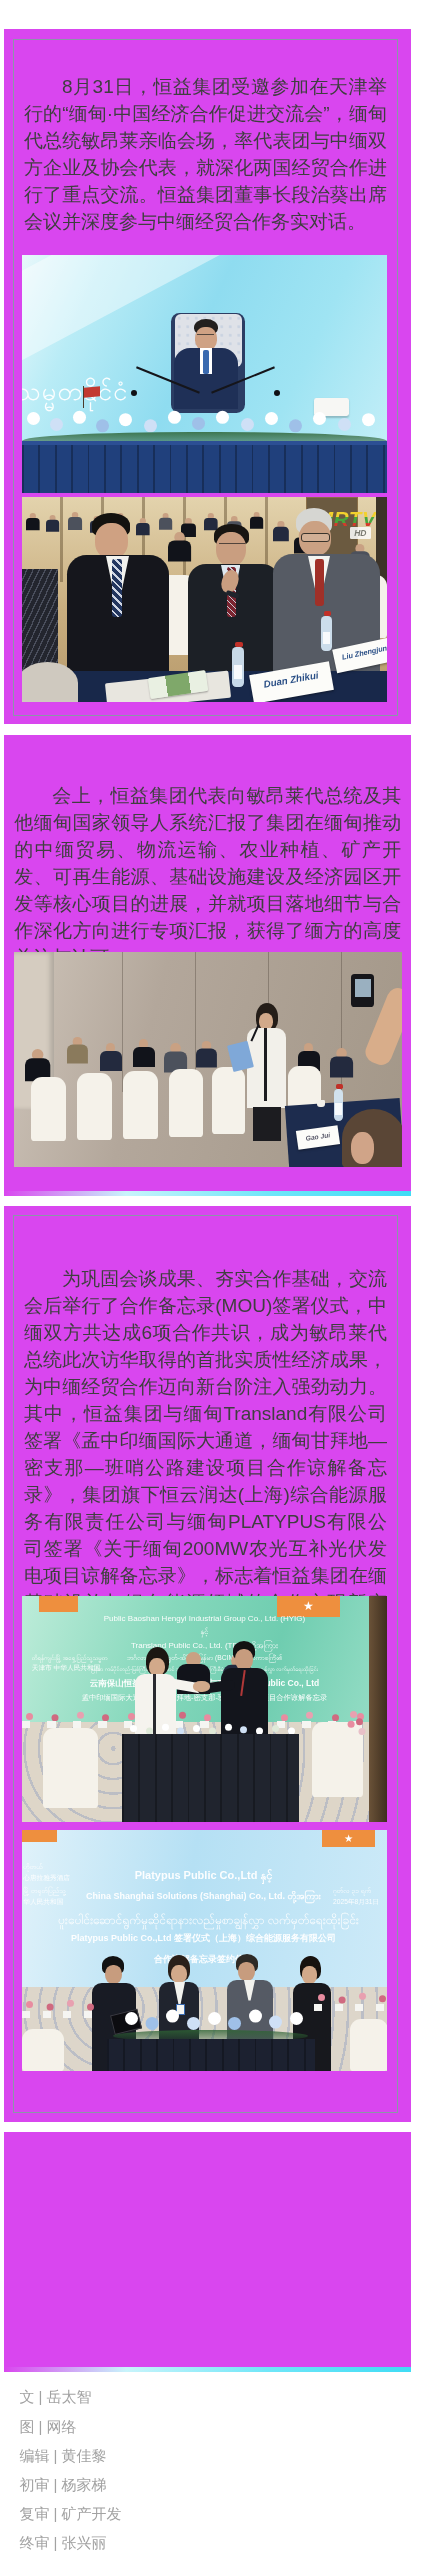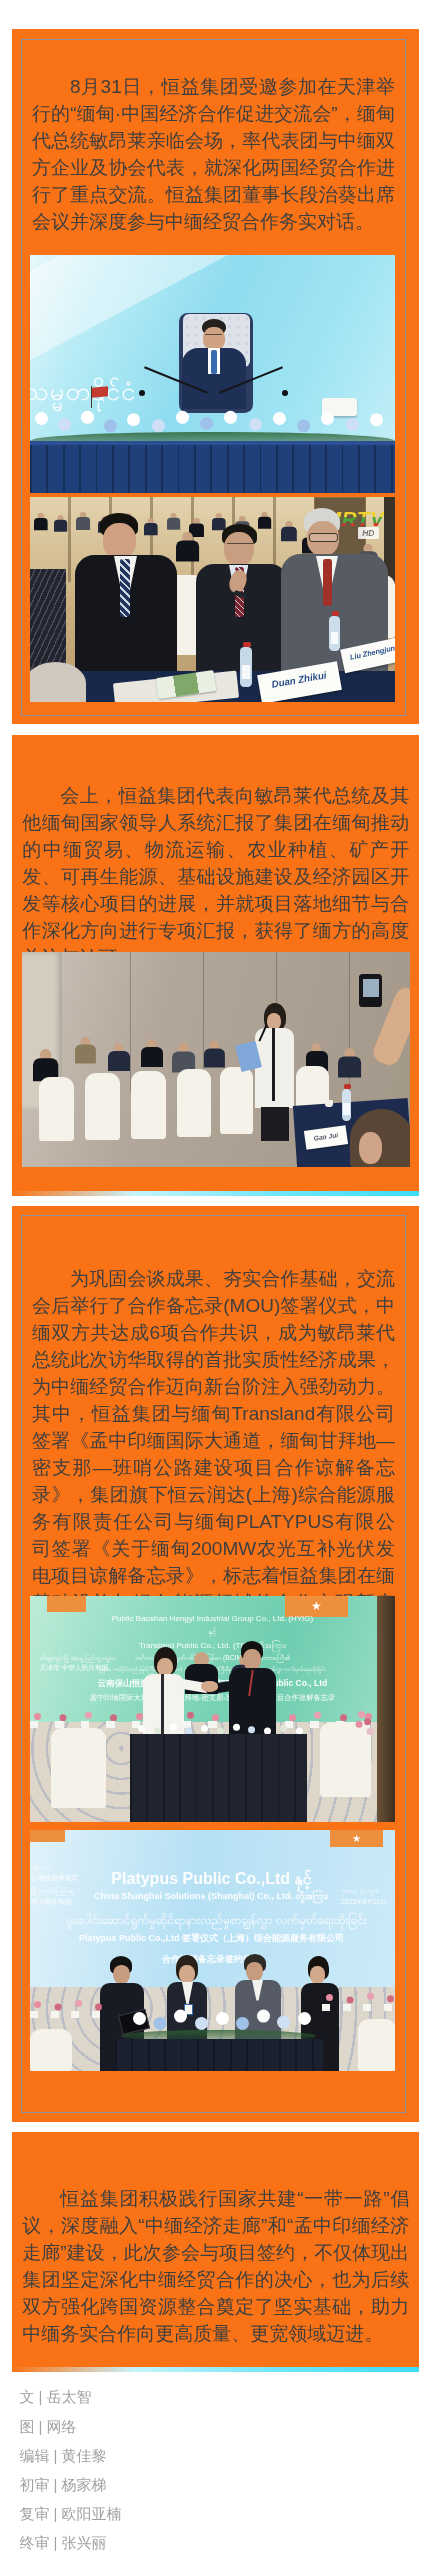--- a/index.html
+++ b/index.html
@@ -1,18 +1,18 @@
 <!DOCTYPE html>
 <html style="font-size:9.7px"><head>
 <meta charset="utf-8">
 <style>
   html,body{margin:0;padding:0;background:#ffffff;}
   body{width:437px;height:2576px;position:relative;font-family:"Liberation Sans","DejaVu Sans",sans-serif;overflow:hidden;}
   .abs{position:absolute;}
-  .sec{position:absolute;left:12px;width:407px;background:#f97316;}
+  .sec{position:absolute;left:4px;width:407px;background:#d946ef;}
   .inbox{position:absolute;border:0.6px solid #8b96a8;}
   .para{position:absolute;font-size:19px;line-height:27px;color:#3f3f3f;text-align:justify;text-indent:2em;font-weight:400;}
   .photo{position:absolute;overflow:hidden;background:#9edff0;}
   .divider{position:absolute;left:0;bottom:0;width:100%;height:5.5px;
            background:linear-gradient(90deg,rgba(255,255,255,0) 0%,#c8f4fb 30%,#6fe6f8 65%,#3fdcf5 100%);}
   .credit{position:absolute;left:19.4px;font-size:15px;line-height:18px;color:#a2a2a2;white-space:nowrap;}
   .dot{position:absolute;width:13.4px;height:13.4px;border-radius:50%;}
   .sdot{position:absolute;width:7.3px;height:7.3px;border-radius:50%;}
   .pax{position:absolute;width:22px;height:28px;transform-origin:top left;}
   .pax::before{content:"";position:absolute;left:6px;top:0;width:9.7px;height:9.7px;border-radius:50%;background:#c9a183;}
@@ -230,21 +230,21 @@
     <div class="abs" style="left:347px;top:0;width:18px;height:226px;background:linear-gradient(90deg,#6a5238,#3f2f1f);"></div>
     <i class="sdot" style="left:328px;top:115px;background:#e8a0b0;box-shadow:6px 7.3px 0 #d06a80,-2.4px 9.7px 0 #e88ca0,8.5px 17px 0 #e8c0c8;"></i>
   </div>
 
   <div class="photo" style="left:18px;top:624px;width:365px;height:241px;">
     <div class="abs carpet" style="left:0;top:152px;width:365px;height:89px;background-color:#ddd6ca;"></div>
     <div class="abs" style="left:0;top:0;width:365px;height:157px;background:linear-gradient(100deg,#e0f2fa 0%,#b5e0f4 45%,#cdeaf8 100%);"></div>
     <div class="flagblk" style="left:0;top:0;width:35px;height:12px;"></div>
     <div class="flagblk" style="left:300px;top:0;width:53px;height:17px;font-size:10.3px;line-height:17px;"><span>★</span></div>
     <div class="abs" style="left:36px;top:38px;width:291px;height:103px;">
-      <div class="scrtx" style="top:0;font-size:16px;font-weight:bold;">Platypus Public Co.,Ltd နှင့်</div>
+      <div class="scrtx" style="top:0;font-size:11px;font-weight:bold;">Platypus Public Co.,Ltd နှင့်</div>
       <div class="scrtx" style="top:22px;font-size:9px;font-weight:bold;">China Shanghai Solutions (Shanghai) Co., Ltd. တို့အကြား</div>
       <div class="scrtx" style="top:44px;font-size:12px;">ပူးပေါင်းဆောင်ရွက်မှုဆိုင်ရာနားလည်မှုစာချွန်လွှာ လက်မှတ်ရေးထိုးခြင်း</div>
       <div class="scrtx" style="top:64px;font-size:9px;font-weight:bold;">Platypus Public Co.,Ltd 签署仪式（上海）综合能源服务有限公司</div>
       <div class="scrtx" style="top:85px;font-size:9px;font-weight:bold;">合作谅解备忘录签约仪式</div>
     </div>
     <div class="sidetx" style="left:1.2px;top:32px;font-size:6.7px;">ဟိုတယ်</div>
     <div class="sidetx" style="left:1.2px;top:44px;font-size:6.7px;">心唐拉雅秀酒店</div>
     <div class="sidetx" style="left:1.2px;top:56px;font-size:6.7px;">မြို့ တရုတ်ပြည်သူ့</div>
     <div class="sidetx" style="left:1.2px;top:68px;font-size:6.7px;">华人民共和国</div>
     <div class="sidetx" style="left:311px;top:56px;font-size:6.7px;">ဂုတ်လ ၃၁ ရက်</div>
@@ -276,23 +276,22 @@
        box-shadow:20.6px 4.9px 0 #9fc0e8,41px -2.4px 0 #ffffff,62px 4.9px 0 #cfe0f6,83px 0 0 #ffffff,103px 4.9px 0 #9fc0e8,124px -2.4px 0 #ffffff,144px 3.6px 0 #cfe0f6,165px 0 0 #ffffff;"></i>
     <div class="abs" style="left:91px;top:200px;width:195px;height:12px;background:linear-gradient(180deg,rgba(46,100,52,.8),rgba(30,70,40,.2));border-radius:50%/6px;"></div>
     <div class="abs pleats" style="left:85px;top:209px;width:208px;height:32px;background-color:#1c2130;"></div>
 
     <div class="chairw" style="left:0;top:199px;width:42px;height:42px;"></div>
     <div class="chairw" style="left:328px;top:189px;width:38px;height:52px;"></div>
   </div>
 </div>
 
 <div class="sec" style="top:2132px;height:240px;">
-  <div class="para" style="left:10.3px;right:9.7px;top:53px;">恒益集团积极践行国家共建“一带一路”倡议，深度融入“中缅经济走廊”和“孟中印缅经济走廊”建设，此次参会与项目签约，不仅体现出集团坚定深化中缅经贸合作的决心，也为后续双方强化跨国资源整合奠定了坚实基础，助力中缅务实合作向更高质量、更宽领域迈进。</div>
   <div class="divider"></div>
 </div>
 
 <div class="credit" style="top:2388px;">文 | 岳太智</div>
 <div class="credit" style="top:2418px;">图 | 网络</div>
 <div class="credit" style="top:2447px;">编辑 | 黄佳黎</div>
 <div class="credit" style="top:2476px;">初审 | 杨家梯</div>
-<div class="credit" style="top:2505px;">复审 | 欧阳亚楠</div>
+<div class="credit" style="top:2505px;">复审 | 矿产开发</div>
 <div class="credit" style="top:2534px;">终审 | 张兴丽</div>
 
 
 </body></html>

